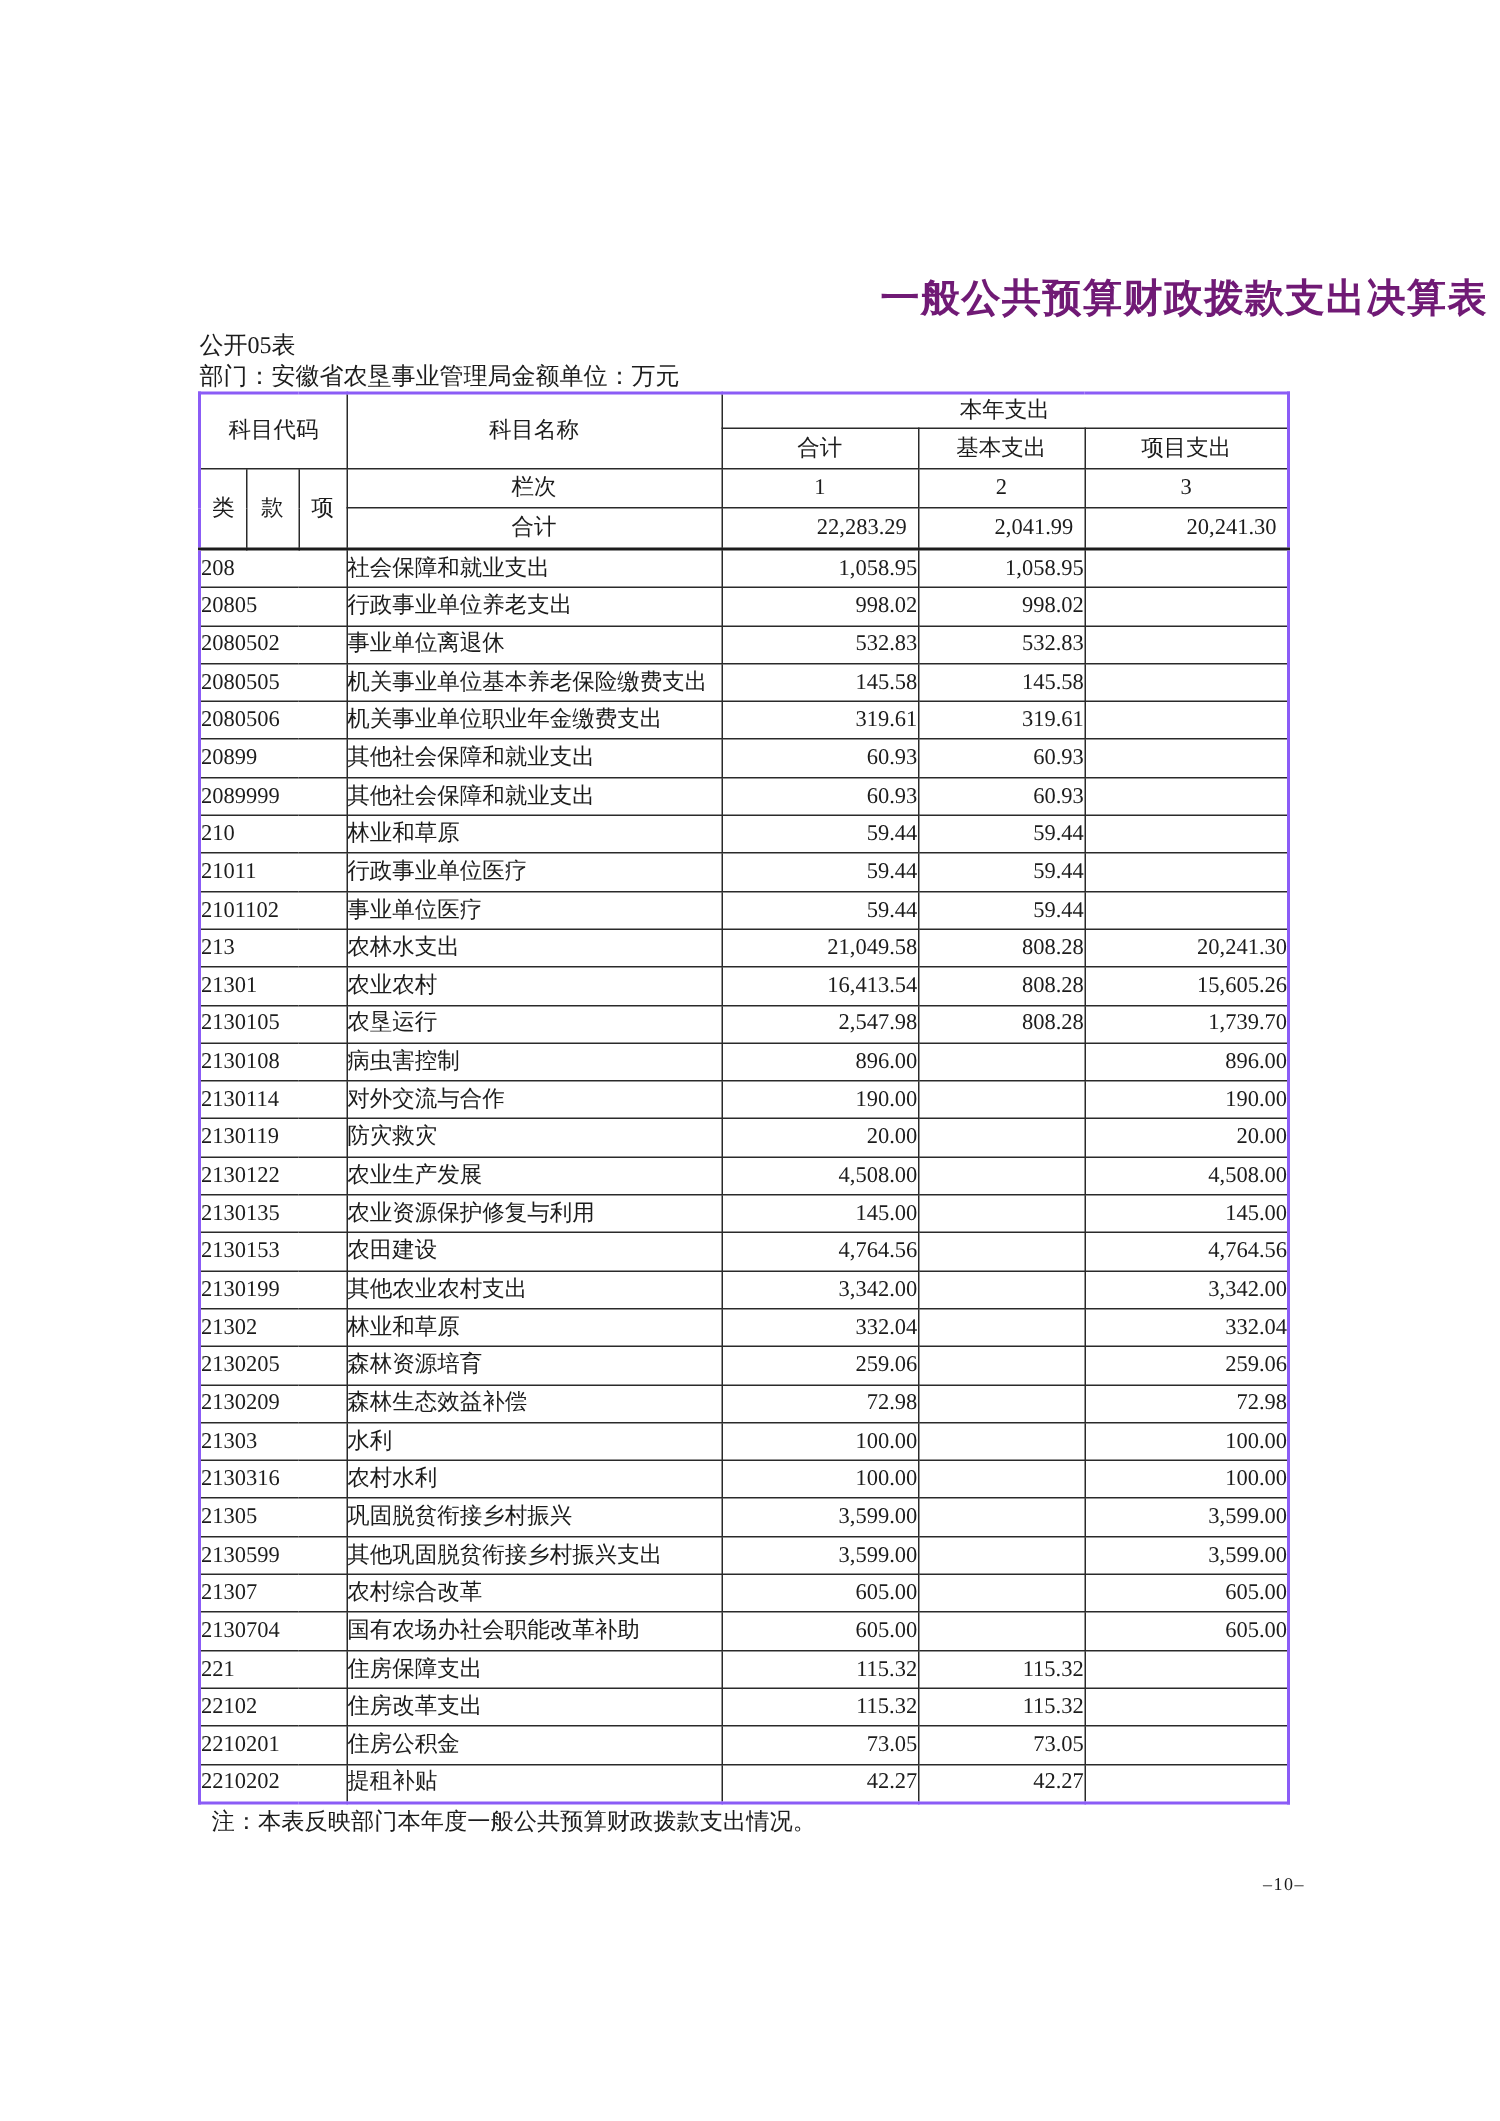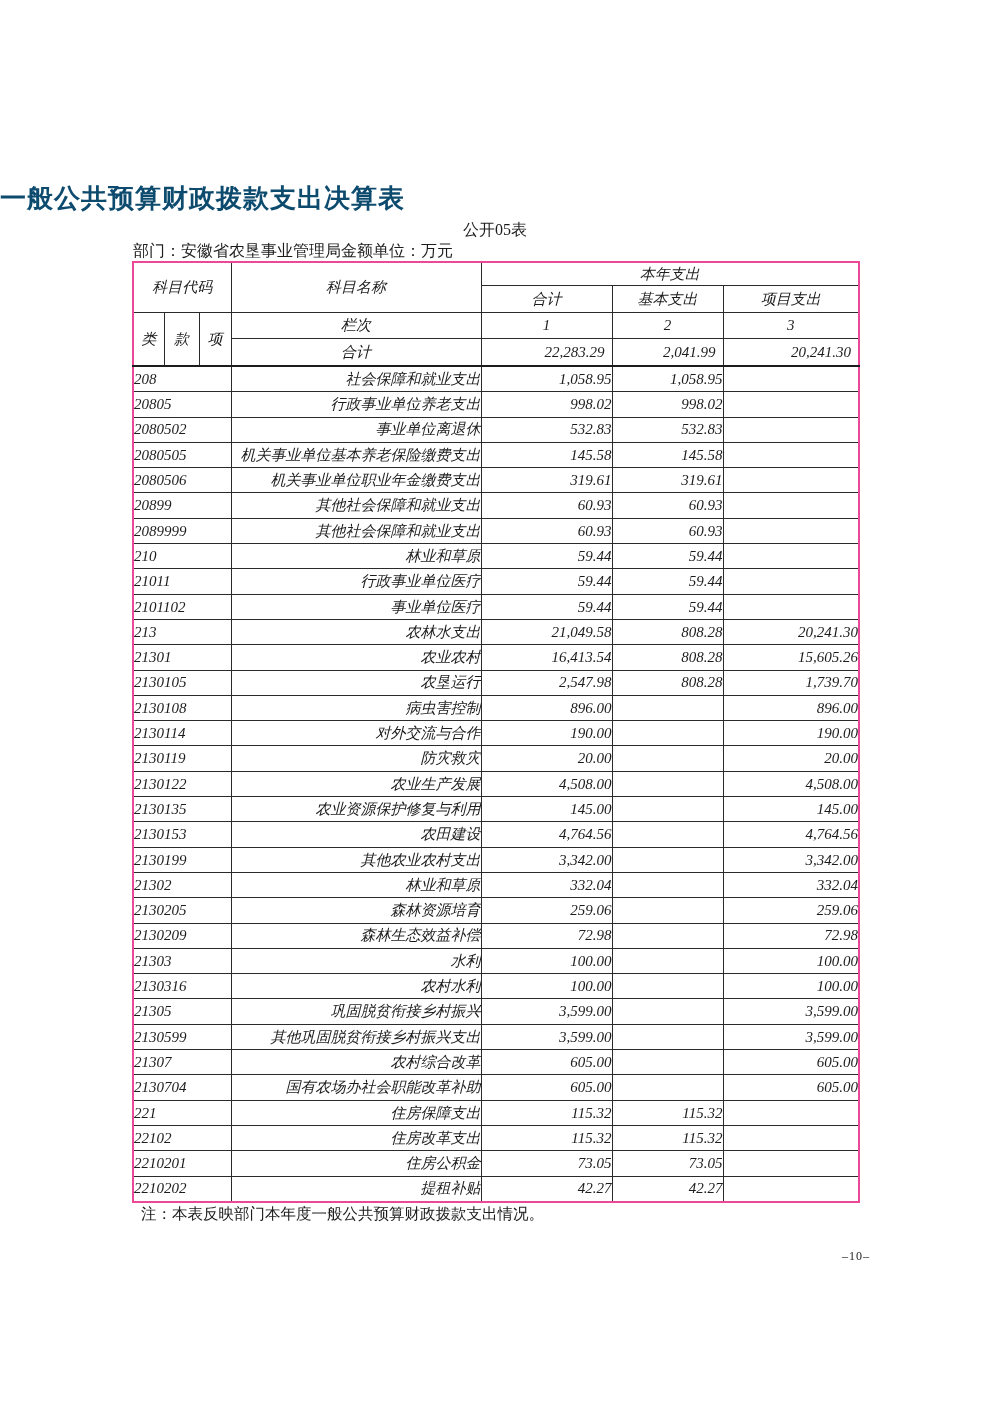--- a/index.html
+++ b/index.html
@@ -6,30 +6,30 @@
   body {
     width: 1000px; height: 1414px;
     background: #ffffff;
     color: #1c1c1c;
     font-family: "Liberation Serif", "DejaVu Serif", serif;
     position: relative;
     overflow: hidden;
   }
   .doc-title {
     position: absolute; top: 181px; left: 0; width: 992px;
-    text-align: left;
+    text-align: right;
     font-family: "Liberation Sans", "DejaVu Sans", sans-serif;
     font-weight: bold;
     font-size: 26px;
     letter-spacing: 1px;
-    color: #0c4a6e;
+    color: #701a75;
   }
   .sheet-label {
     position: absolute; top: 220px; left: 133px; width: 724px;
-    text-align: center; font-size: 16px;
+    text-align: left; font-size: 16px;
   }
   .meta-row {
     position: absolute; top: 241px; left: 133px; width: 724px;
     display: flex; 
     font-size: 16px;
   }
   table.budget {
     position: absolute; top: 261px; left: 132px;
     width: 726px;
     border-collapse: collapse;
@@ -38,31 +38,31 @@
     color: #1c1c1c;
   }
   table.budget td, table.budget th {
     border: 1px solid #2a2a2a;
     padding: 0;
     font-weight: normal;
     line-height: 1.1;
     overflow: hidden;
     white-space: nowrap;
   }
-  table.budget { border: 2px solid #ec4899; font-style: italic; }
+  table.budget { border: 2px solid #8b5cf6; }
   tr.hdr-r1 td { height: 22px; text-align: center; }
   tr.hdr-r2 td { height: 26px; text-align: center; }
   tr.hdr-r3 td { height: 25px; text-align: center; }
   tr.hdr-r4 td { height: 26px; text-align: center; }
   tr.hdr-r4 td.num { text-align: right; padding-right: 7px; margin-left: 36px; }
   tr.hdr-r4 { border-bottom: 2px solid #1c1c1c; }
   td.center { text-align: center; }
   tbody.rows td { height: 24.3px; }
   td.code { text-align: left; padding-left: 8px; }
-  td.name { text-align: right; padding-left: 8px; }
+  td.name { text-align: left; padding-left: 8px; }
   td.num  { text-align: right; padding-right: 7px; }
   .note-line {
     position: absolute; top: 1204px; left: 141px;
     font-size: 15.5px;
   }
   .page-number {
     position: absolute; top: 1249px; left: 842px; width: 64px;
     text-align: left; font-size: 12px; letter-spacing: 1px;
   }
 </style>

